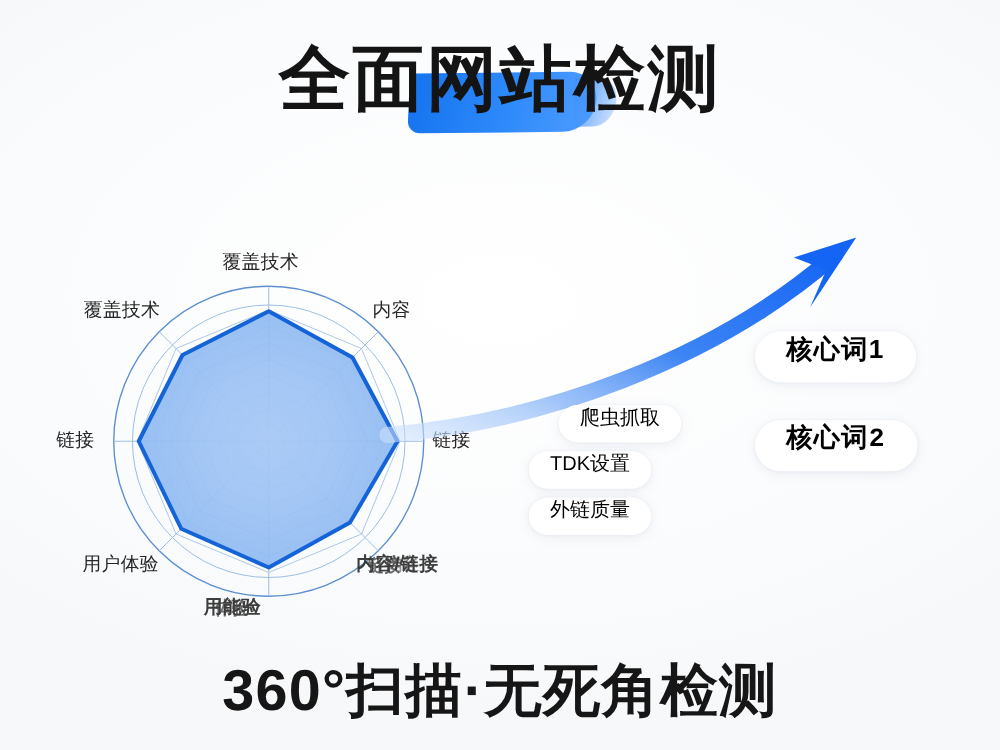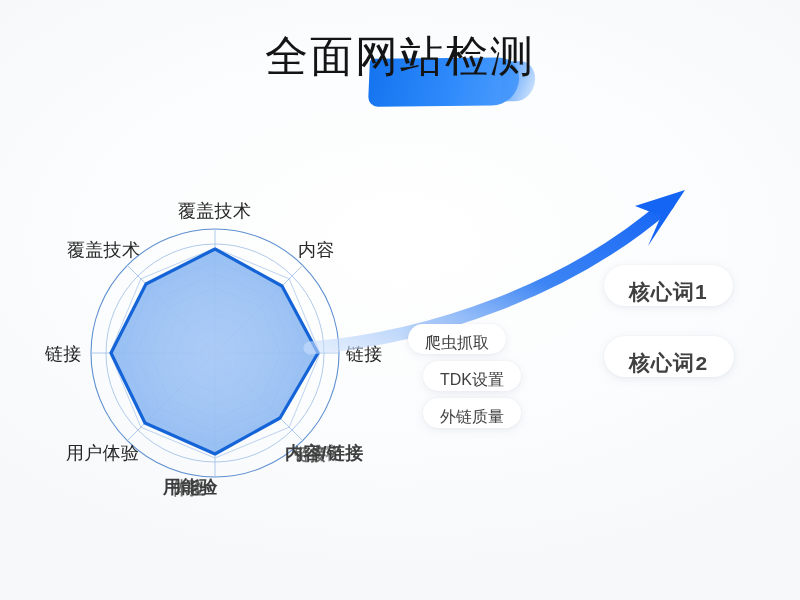--- a/index.html
+++ b/index.html
@@ -26,22 +26,22 @@
   .title-wrap {
     position: absolute;
     top: 32px;
     left: 0;
     width: 800px;
     text-align: center;
   }
   .title-line {
     position: relative;
     display: inline-block;
-    font-size: 43px;
-    font-weight: normal;
+    font-size: 57px;
+    font-weight: bold;
     letter-spacing: 2px;
     color: #141414;
     line-height: 1.12;
     white-space: nowrap;
   }
   .title-highlight {
     position: absolute;
     left: 104px;
     top: 26px;
     width: 150px;
@@ -86,21 +86,21 @@
     width: 340px;
     height: 315px;
   }
   .radar-svg {
     position: absolute;
     left: 0;
     top: 0;
   }
   .radar-label {
     position: absolute;
-    font-size: 18px;
+    font-size: 15px;
     color: #262626;
     white-space: nowrap;
     line-height: 1;
     letter-spacing: 0.3px;
   }
   .radar-label.garbled {
     color: #2e2e2e;
     opacity: 0.92;
   }
   .garble {
@@ -127,26 +127,26 @@
   .arrow-svg {
     position: absolute;
     left: 280px;
     top: 180px;
   }
 
   
   .pill {
     position: absolute;
     display: flex;
-    align-items: flex-end;
+    align-items: flex-start;
     justify-content: center;
     background: #ffffff;
     border-radius: 999px;
     box-shadow: 0 2px 9px rgba(110,130,160,0.13), 0 0 2px rgba(120,140,170,0.10);
-    color: #404040;
+    color: #000000;
     white-space: nowrap;
   }
   .pill-small {
     font-size: 16px;
     font-weight: normal;
     height: 30px;
     padding: 0 17px;
   }
   .pill-large {
     font-size: 21px;
@@ -250,31 +250,32 @@
         <stop offset="0%" stop-color="#cfe2fd" stop-opacity="0.55"></stop>
         <stop offset="22%" stop-color="#a9caf9" stop-opacity="0.85"></stop>
         <stop offset="55%" stop-color="#3d85f4"></stop>
         <stop offset="100%" stop-color="#1565f5"></stop>
       </linearGradient>
     </defs>
     <path d="M 30 168 C 150 158, 290 110, 388 24" fill="none" stroke="url(#arrowGrad)" stroke-width="13" stroke-linecap="round"></path>
     <polygon points="405,10 355,26 381,36 368,66" fill="#1565f5"></polygon>
   </svg>
 
-  <div class="pill pill-small" style="left:408px; top:324px;">
+  <div class="pill pill-small" style="left:447px; top:324px;">
     <span>爬虫抓取</span>
   </div>
   <div class="pill pill-small" style="left:423px; top:398px;">
     <span>外链质量</span>
   </div>
   <div class="pill pill-small" style="left:423px; top:361px;">
     <span>TDK设置</span>
   </div>
 
   <div class="pill pill-large" style="left:604px; top:265px;">
     <span>核心词1</span>
   </div>
   <div class="pill pill-large" style="left:604px; top:336px;font-family:Liberation Mono, monospace;">
     <span>核心词2</span>
   </div>
 
+  <div class="bottom-title">360°扫描·无死角检测</div>
 
 </div>
 
 </body></html>

